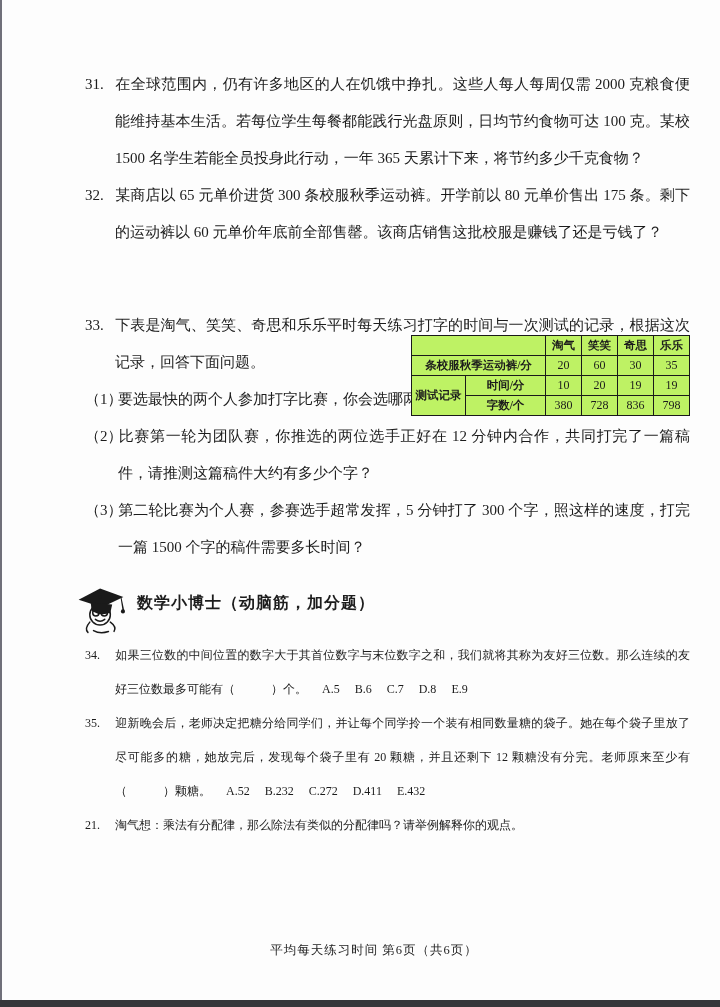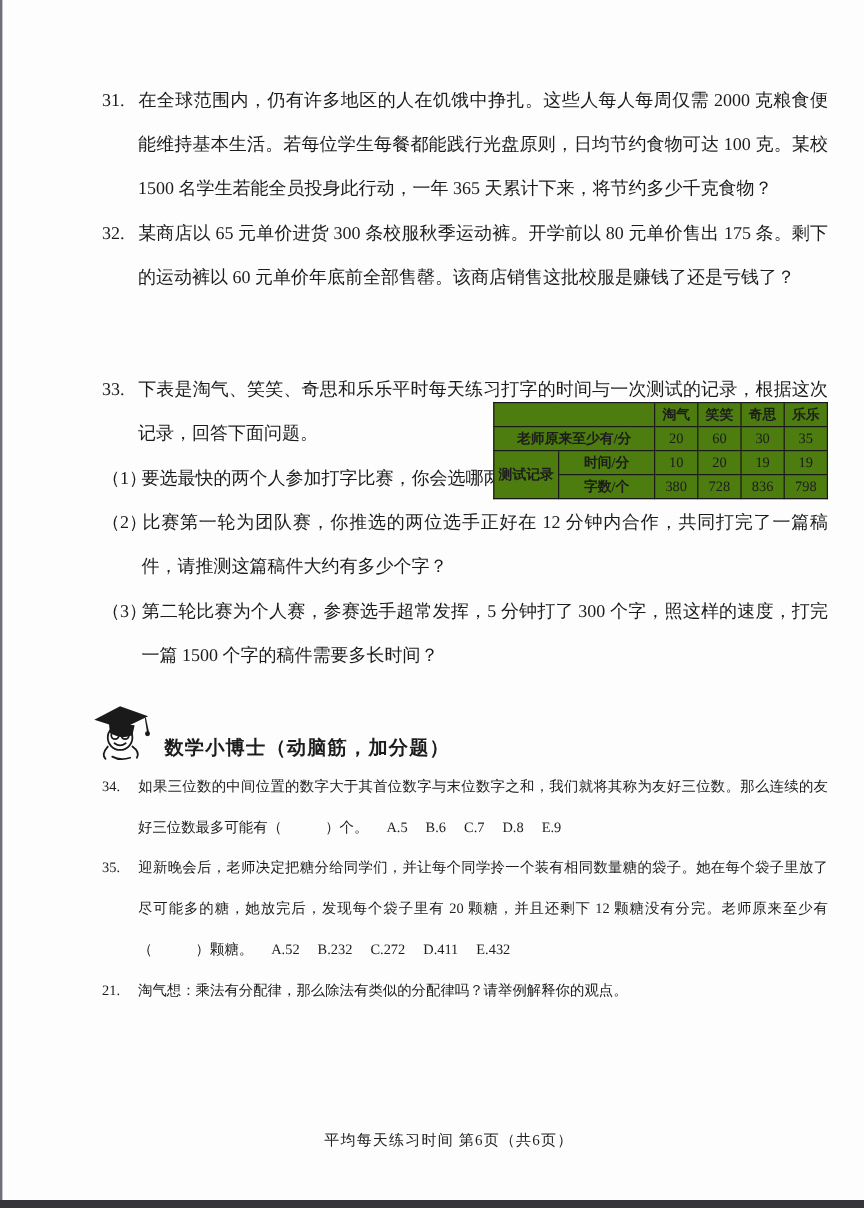--- a/index.html
+++ b/index.html
@@ -32,34 +32,34 @@
   p.part {
     margin:0; font-size:15px; line-height:37px;
     text-align:justify; text-justify:inter-ideograph;
     padding-left:33px; text-indent:-33px;
   }
   .plabel { display:inline-block; width:33px; text-indent:0; }
   .part3 { margin-top:28px; }
 
   table.typing {
     position:absolute; top:28px; right:0;
-    border-collapse:collapse; background:#4d7c0f;
+    border-collapse:collapse; background:#bef264;
     font-size:12px; table-layout:fixed;
   }
   table.typing td {
     border:1px solid #1a1a1a; text-align:center;
     padding:0 2px; height:19px; overflow:hidden; white-space:nowrap;
   }
   td.lbl { font-weight:bold; font-size:11.5px; }
   col.c-group { width:54px; } col.c-sub { width:80px; }
   col.c-val { width:36px; }
 
   .doctor-row { display:flex; align-items:flex-end; margin-top:14px; margin-left:-12px; height:58px; }
   .doctor-icon { width:56px; height:56px; flex:0 0 auto; }
-  .doctor-title { font-size:16px; font-weight:bold; margin-left:8px; margin-bottom:4px; letter-spacing:1px; }
+  .doctor-title { font-size:16px; font-weight:bold; margin-left:8px; margin-bottom:24px; letter-spacing:1px; }
 
   p.q2 {
     margin:0; font-size:12px; line-height:34px;
     text-align:justify; text-justify:inter-ideograph;
     padding-left:30px; text-indent:-30px;
   }
   .q34-top { margin-top:4px; }
   .opt { margin-left:15px; white-space:nowrap; }
 
   .footer {
@@ -96,21 +96,21 @@
         </colgroup>
         <tbody>
             <tr>
           <td colspan="2"></td>
           <td class="lbl">淘气</td>
           <td class="lbl">笑笑</td>
           <td class="lbl">奇思</td>
           <td class="lbl">乐乐</td>
         </tr>
         <tr>
-          <td colspan="2" class="lbl">老师原来至少有/分</td>
+          <td colspan="2" class="lbl">条校服秋季运动裤/分</td>
           <td>20</td>
           <td>60</td>
           <td>30</td>
           <td>35</td>
         </tr>
         <tr>
           <td rowspan="2" class="lbl">测试记录</td>
           <td class="lbl">时间/分</td>
           <td>10</td>
           <td>20</td>

